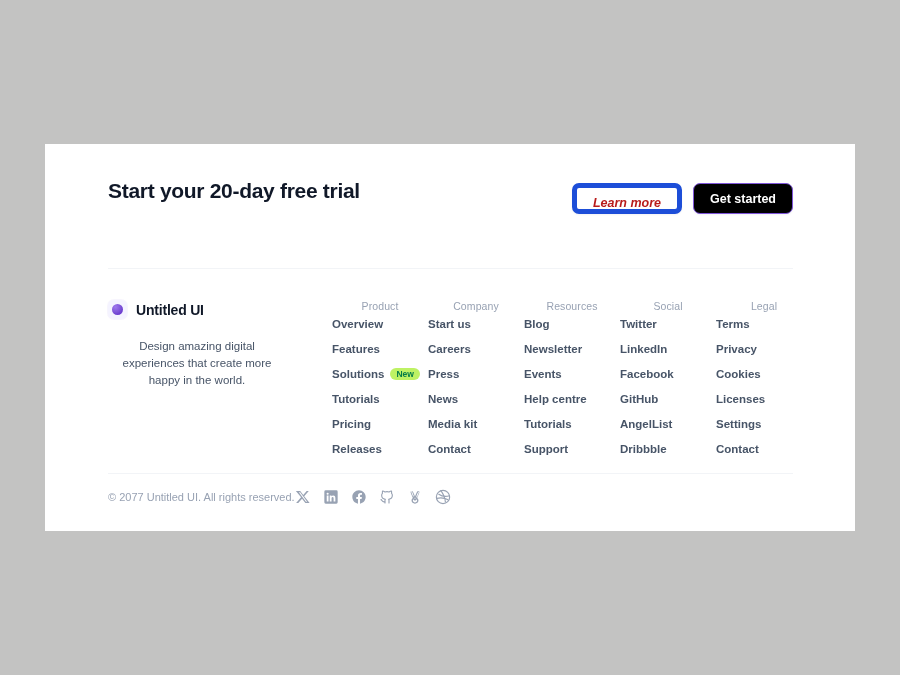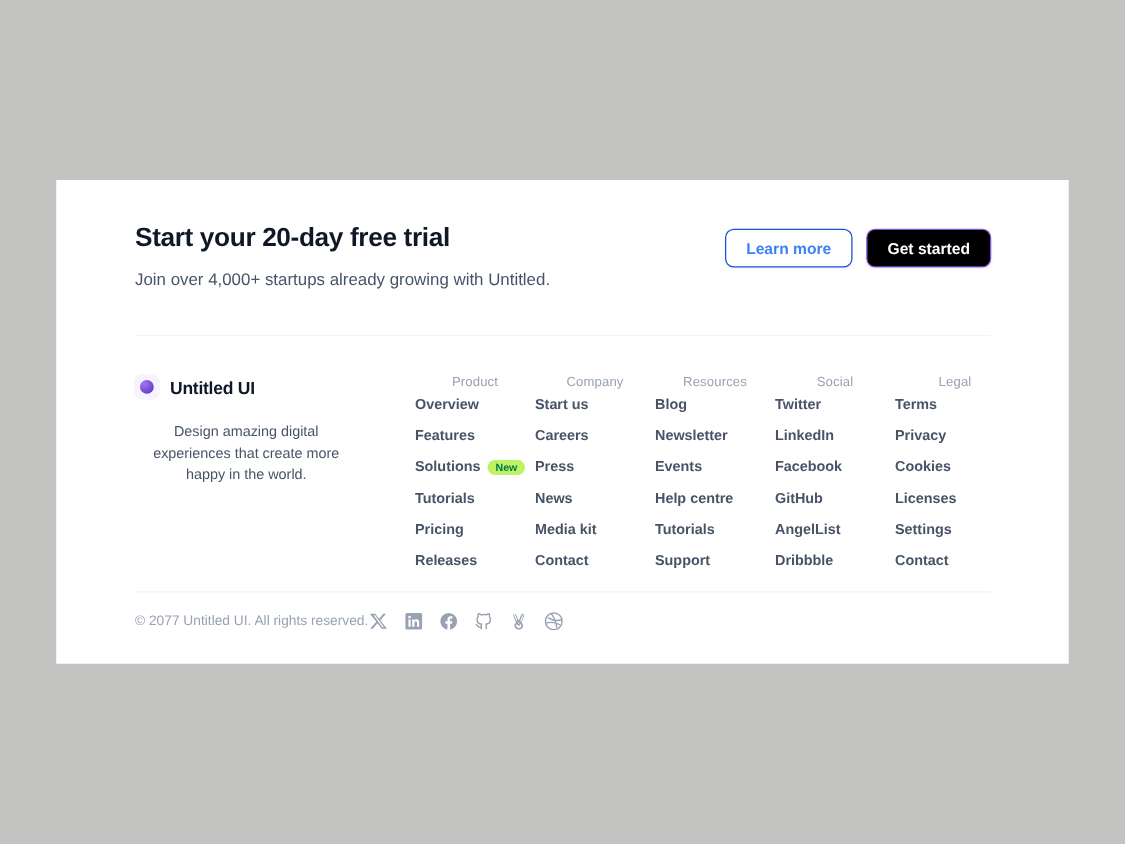--- a/index.html
+++ b/index.html
@@ -73,23 +73,24 @@
     padding: 0 16px;
     height: 31px;
     line-height: 31px;
     box-sizing: border-box;
     cursor: pointer;
     white-space: nowrap;
     text-align: center;
   }
   .btn-secondary {
     background: #ffffff;
-    color: #3b82f6;
-    border: 1px solid #1d4ed8;
+    color: #b91c1c;
+    border: 5px solid #1d4ed8;
     box-shadow: 0 1px 2px rgba(16,24,40,0.05);
+    font-style: italic;
   }
   .btn-primary {
     background: #000000;
     color: #ffffff;
     border: 1px solid #7f56d9;
     box-shadow: 0 1px 2px rgba(16,24,40,0.05);
   }
 
   
   .divider {
@@ -217,21 +218,20 @@
 </style>
 </head>
 <body>
 
 <div id="card">
   <div class="inner">
 
     <div class="cta">
       <div class="cta-text">
         <h1 class="cta-title">Start your 20-day free trial</h1>
-        <p class="cta-sub">Join over 4,000+ startups already growing with Untitled.</p>
       </div>
       <div class="cta-actions">
         <div class="btn btn-secondary">Learn more</div>
         <div class="btn btn-primary">Get started</div>
       </div>
     </div>
 
     <div class="divider" id="divider-top"></div>
 
     <div class="footer-body">

